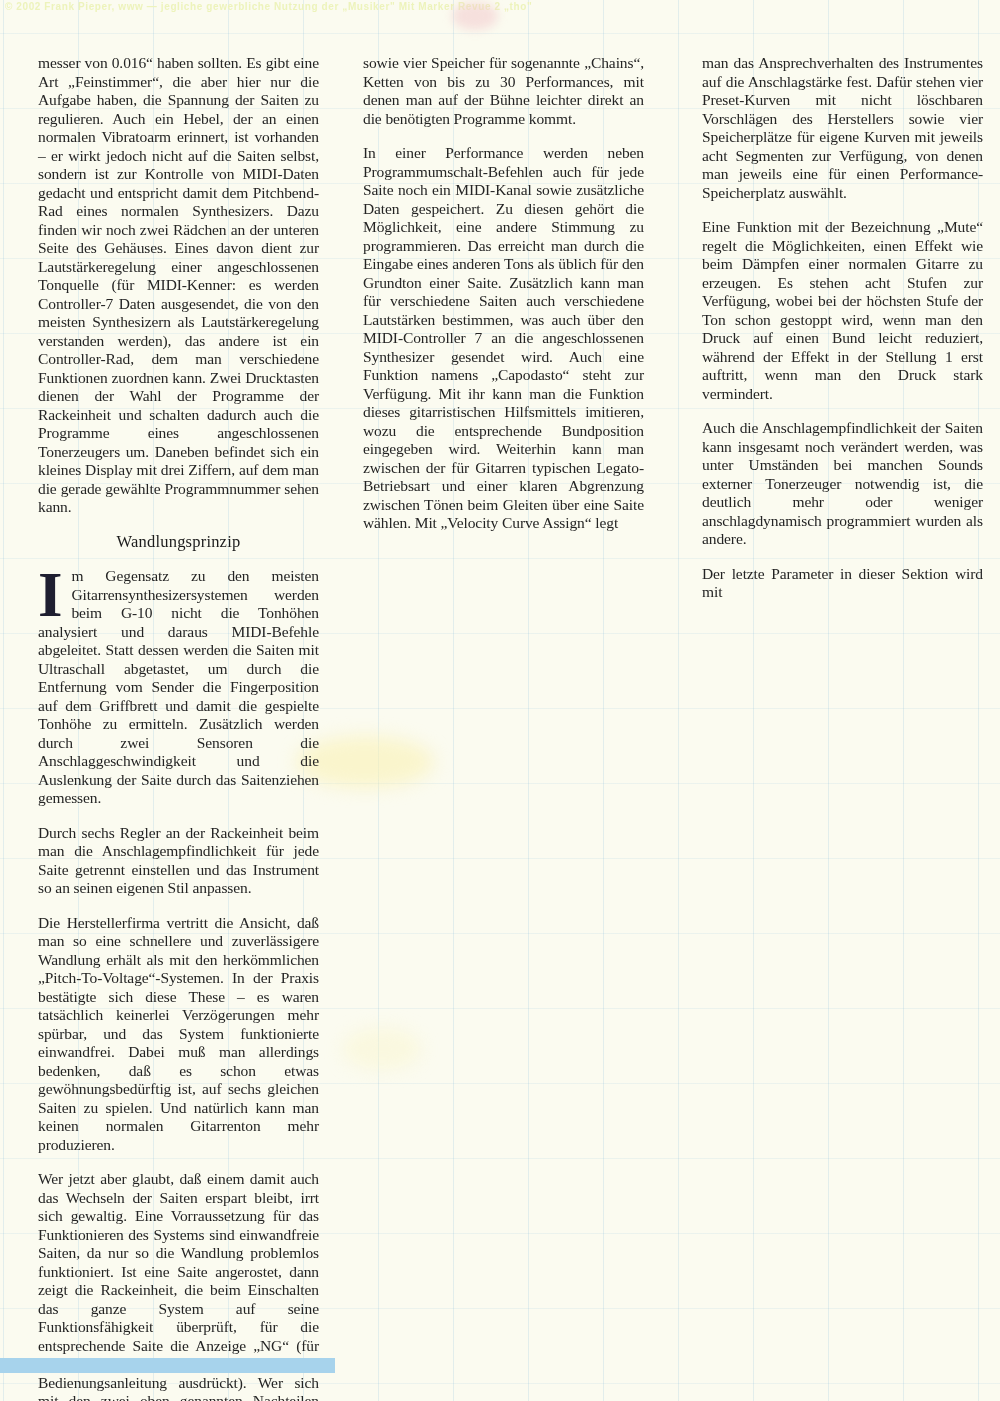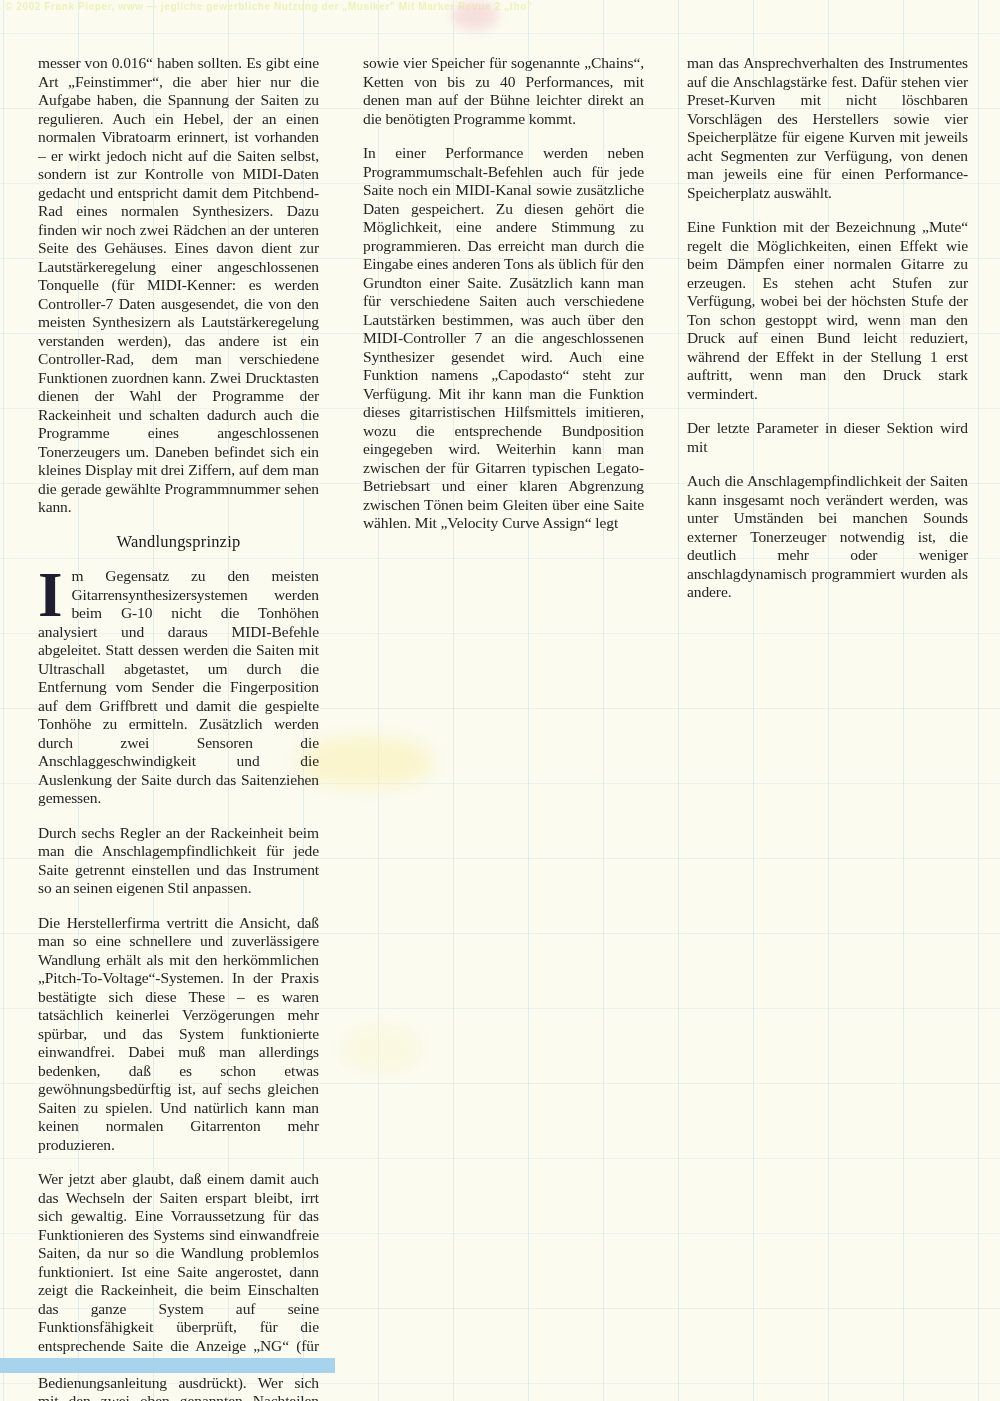--- a/index.html
+++ b/index.html
@@ -29,21 +29,21 @@
   .artifact.yellow2 { left: 342px; top: 1028px; width: 80px;  height: 42px; background: rgba(250,244,198,0.40); filter: blur(9px); }
   .col {
     position: absolute; top: 38px; width: 313px;
     font-size: 15.5px; line-height: 18.5px;
     letter-spacing: -0.1px;
     color: #242424;
     text-align: justify;
   }
   .col-1 { left: 22px; }
   .col-2 { left: 347px; }
-  .col-3 { left: 671px; }
+  .col-3 { left: 686px; }
   .col p { margin: 16px; hyphens: auto; -webkit-hyphens: auto; }
   h3.section-heading {
     margin: 15px 0 4px 0;
     font-size: 16.5px; font-weight: normal;
     text-align: center; color: #1b1b1b;
     letter-spacing: 0.2px;
   }
   .dropcap {
     float: left;
     font-size: 63px; line-height: 50px;
@@ -74,26 +74,26 @@
     <h3 class="section-heading">Wandlungsprinzip</h3>
     <p><span class="dropcap">I</span><span>m Gegensatz zu den meisten Gitarrensynthesizersystemen werden beim G-10 nicht die Tonhöhen analysiert und daraus MIDI-Befehle abgeleitet. Statt dessen werden die Saiten mit Ultraschall abgetastet, um durch die Entfernung vom Sender die Fingerposition auf dem Griffbrett und damit die gespielte Tonhöhe zu ermitteln. Zusätzlich werden durch zwei Sensoren die Anschlaggeschwindigkeit und die Auslenkung der Saite durch das Saitenziehen gemessen.</span></p>
     <p>Durch sechs Regler an der Rackeinheit beim man die Anschlagempfindlichkeit für jede Saite getrennt einstellen und das Instrument so an seinen eigenen Stil anpassen.</p>
     <p>Die Herstellerfirma vertritt die Ansicht, daß man so eine schnellere und zuverlässigere Wandlung erhält als mit den herkömmlichen „Pitch-To-Voltage“-Systemen. In der Praxis bestätigte sich diese These – es waren tatsächlich keinerlei Verzögerungen mehr spürbar, und das System funktionierte einwandfrei. Dabei muß man allerdings bedenken, daß es schon etwas gewöhnungsbedürftig ist, auf sechs gleichen Saiten zu spielen. Und natürlich kann man keinen normalen Gitarrenton mehr produzieren.</p>
     <p>Wer jetzt aber glaubt, daß einem damit auch das Wechseln der Saiten erspart bleibt, irrt sich gewaltig. Eine Vorraussetzung für das Funktionieren des Systems sind einwandfreie Saiten, da nur so die Wandlung problemlos funktioniert. Ist eine Saite angerostet, dann zeigt die Rackeinheit, die beim Einschalten das ganze System auf seine Funktionsfähigkeit überprüft, für die entsprechende Saite die Anzeige „NG“ (für „No Good“, wie es der englische Teil der Bedienungsanleitung ausdrückt). Wer sich mit den zwei oben genannten Nachteilen abfindet, erhält allerdings mit diesem Verfahren einen sehr guten MIDI-Controller, den man (fast) genau wie eine Gitarre spielt.</p>
     <h3 class="section-heading">Steuereinheit</h3>
     <p><span class="dropcap">D</span><span>as Rackmodul ist das eigentliche Herz des Systems und macht es zu einer Art Masterkeyboard für Gitarristen. Es verfügt über 64 Speicherplätze für Performance-Einstellungen</span></p>
   </div>
 
   <div class="col col-2">
-    <p>sowie vier Speicher für sogenannte „Chains“, Ketten von bis zu 40 Performances, mit denen man auf der Bühne leichter direkt an die benötigten Programme kommt.</p>
+    <p>sowie vier Speicher für sogenannte „Chains“, Ketten von bis zu 30 Performances, mit denen man auf der Bühne leichter direkt an die benötigten Programme kommt.</p>
     <p>In einer Performance werden neben Programmumschalt-Befehlen auch für jede Saite noch ein MIDI-Kanal sowie zusätzliche Daten gespeichert. Zu diesen gehört die Möglichkeit, eine andere Stimmung zu programmieren. Das erreicht man durch die Eingabe eines anderen Tons als üblich für den Grundton einer Saite. Zusätzlich kann man für verschiedene Saiten auch verschiedene Lautstärken bestimmen, was auch über den MIDI-Controller 7 an die angeschlossenen Synthesizer gesendet wird. Auch eine Funktion namens „Capodasto“ steht zur Verfügung. Mit ihr kann man die Funktion dieses gitarristischen Hilfsmittels imitieren, wozu die entsprechende Bundposition eingegeben wird. Weiterhin kann man zwischen der für Gitarren typischen Legato-Betriebsart und einer klaren Abgrenzung zwischen Tönen beim Gleiten über eine Saite wählen. Mit „Velocity Curve Assign“ legt</p>
   </div>
 
   <div class="col col-3">
     <p>man das Ansprechverhalten des Instrumentes auf die Anschlagstärke fest. Dafür stehen vier Preset-Kurven mit nicht löschbaren Vorschlägen des Herstellers sowie vier Speicherplätze für eigene Kurven mit jeweils acht Segmenten zur Verfügung, von denen man jeweils eine für einen Performance-Speicherplatz auswählt.</p>
     <p>Eine Funktion mit der Bezeichnung „Mute“ regelt die Möglichkeiten, einen Effekt wie beim Dämpfen einer normalen Gitarre zu erzeugen. Es stehen acht Stufen zur Verfügung, wobei bei der höchsten Stufe der Ton schon gestoppt wird, wenn man den Druck auf einen Bund leicht reduziert, während der Effekt in der Stellung 1 erst auftritt, wenn man den Druck stark vermindert.</p>
+    <p>Auch die Anschlagempfindlichkeit der Saiten kann insgesamt noch verändert werden, was unter Umständen bei manchen Sounds externer Tonerzeuger notwendig ist, die deutlich mehr oder weniger anschlagdynamisch programmiert wurden als andere.</p>
     <p>Der letzte Parameter in dieser Sektion wird mit</p>
-    <p>Auch die Anschlagempfindlichkeit der Saiten kann insgesamt noch verändert werden, was unter Umständen bei manchen Sounds externer Tonerzeuger notwendig ist, die deutlich mehr oder weniger anschlagdynamisch programmiert wurden als andere.</p>
   </div>
 
   <div class="bottom-bar"></div>
 
 </div>
 
 </body></html>

